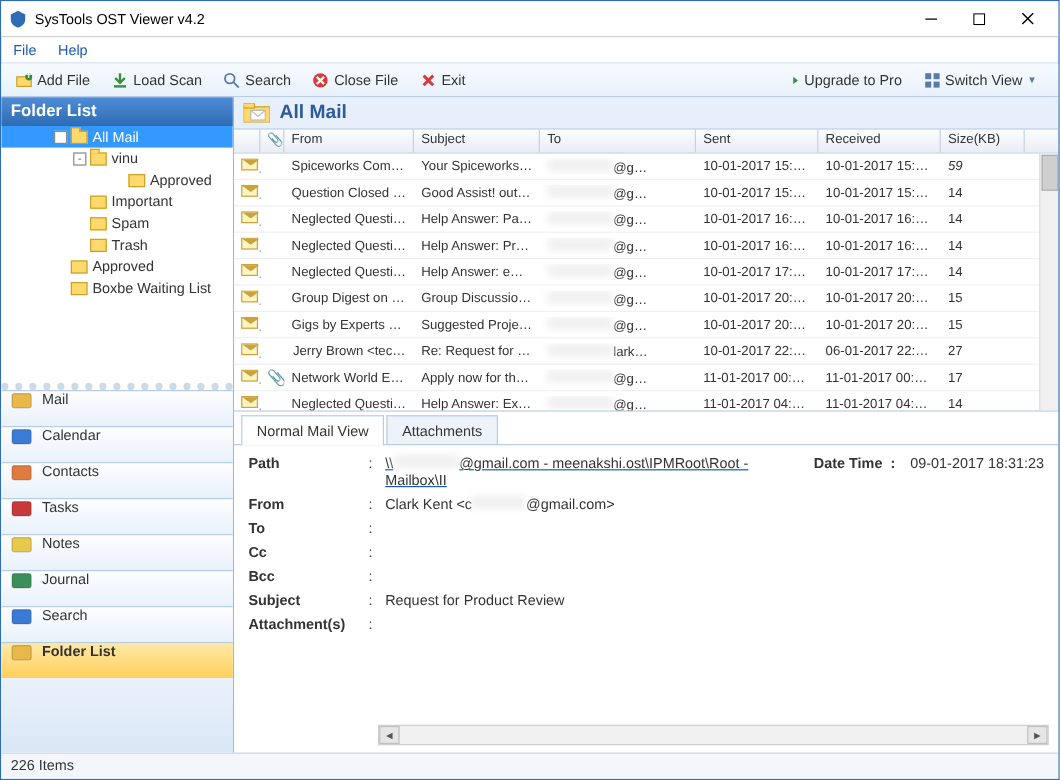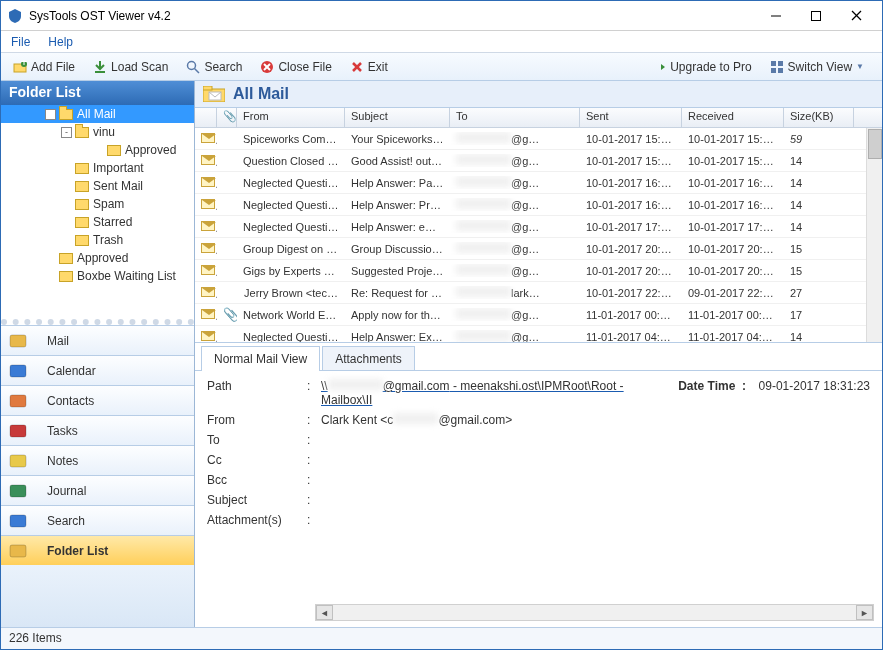--- a/index.html
+++ b/index.html
@@ -20,21 +20,21 @@
 .panel-head{height:24px;background:linear-gradient(#4f8ed6,#2d6bb5);color:#fff;font-weight:bold;font-size:14px;padding:3px 8px;}
 .tree{flex:0 0 220px;overflow:auto;border-bottom:6px dotted #cfd9e6;background:#fff;position:relative;}
 .tree-row{display:flex;align-items:center;height:18px;padding-left:4px;white-space:nowrap;}
 .tree-row.sel{background:#3399ff;color:#fff;}
 .tree-row.sel span{color:#fff;}
 .tree-ind{display:inline-block;}
 .tree-tog{width:11px;height:11px;border:1px solid #888;background:#fff;display:inline-flex;align-items:center;justify-content:center;font-size:9px;line-height:9px;margin-right:3px;color:#555;}
 .fic{width:14px;height:11px;background:#ffd96b;border:1px solid #c8a327;display:inline-block;margin-right:4px;position:relative;}
 .fic.open::before{content:"";position:absolute;left:-1px;top:-4px;width:6px;height:3px;background:#ffd96b;border:1px solid #c8a327;border-bottom:none;}
 .navlist{flex:1;display:flex;flex-direction:column;}
-.navitem{height:30px;display:flex;align-items:center;gap:20px;padding:0 8px;border-top:1px solid #b7cde6;background:linear-gradient(#fdfeff,#e9f1fb);}
+.navitem{height:30px;display:flex;align-items:flex-start;gap:8px;padding:0 8px;border-top:1px solid #b7cde6;background:linear-gradient(#fdfeff,#e9f1fb);}
 .navitem.active{background:linear-gradient(#ffe9a8,#ffcf5a);color:#8a5a00;font-weight:bold;}
 .navitem .nic{width:18px;height:16px;display:inline-block;}
 .navitem:last-of-type{border-bottom:1px solid #b7cde6;}
 .navfill{flex:1;background:linear-gradient(#eaf2fb,#d9e7f6);}
 .right{flex:1;display:flex;flex-direction:column;height:100%;}
 .rhead{height:27px;background:#e7effa;border-bottom:1px solid #b7cde6;display:flex;align-items:center;padding:0 8px;gap:8px;}
 .rhead .ric{width:22px;height:16px;}
 .rhead .rtitle{font-size:16px;font-weight:bold;color:#2d5a9a;}
 .grid{height:235px;overflow:hidden;border-bottom:1px solid #b7cde6;position:relative;}
 .gridhead{height:20px;background:linear-gradient(#fbfcfe,#e9eef5);border-bottom:1px solid #c7d2e0;display:flex;}
@@ -44,21 +44,21 @@
 .gc{padding:0 6px;overflow:hidden;white-space:nowrap;text-overflow:ellipsis;font-size:11px;}
 .env{width:14px;height:10px;background:#fff4c4;border:1px solid #caa33a;display:inline-block;position:relative;}
 .env::after{content:"";position:absolute;left:0;right:0;top:0;border-left:7px solid transparent;border-right:7px solid transparent;border-top:5px solid #caa33a;}
 .clip{color:#666;font-size:13px;}
 .redact{background:#f0f0f0;color:transparent;filter:blur(3px);display:inline-block;height:11px;width:55px;border-radius:2px;}
 .tabs{height:27px;display:flex;align-items:flex-end;padding-left:6px;background:#fff;}
 .tab{padding:5px 12px;border:1px solid #b7cde6;border-bottom:none;background:#eef3fa;margin-right:2px;position:relative;top:1px;}
 .tab.active{background:#fff;z-index:2;}
 .details{flex:1;border-top:1px solid #b7cde6;padding:8px 12px;background:#fff;overflow:hidden;position:relative;}
 .drow{display:flex;margin-bottom:6px;font-size:11px;}
-.dlab{width:100px;font-weight:normal;}
+.dlab{width:100px;font-weight:bold;}
 .dcolon{width:14px;}
 .dval{flex:1;}
 .dval a{color:#1a5bb0;text-decoration:underline;}
 .dtlabel{font-weight:bold;margin-left:auto;padding-right:6px;}
 .hscroll{height:17px;background:#f0f0f0;border:1px solid #d0d0d0;position:absolute;left:120px;right:8px;bottom:6px;display:flex;}
 .hscroll .sbtn{width:17px;background:#e6e6e6;border:1px solid #c0c0c0;display:flex;align-items:center;justify-content:center;font-size:9px;color:#555;}
 .hscroll .track{flex:1;}
 .statusbar{height:22px;border-top:1px solid #b7cde6;background:#f3f7fc;padding:3px 8px;color:#2d5a9a;}
 .vscroll{position:absolute;right:0;top:20px;bottom:0;width:16px;background:#f0f0f0;border-left:1px solid #dcdcdc;}
 .vscroll .thumb{background:#cfcfcf;border:1px solid #aeaeae;width:14px;height:30px;margin:1px auto;}
@@ -181,33 +181,21 @@
         <div class="tree-row">
           <span class="tree-ind" style="width: 56px;"></span>
           <span style="display: inline-block; width: 14px;"></span>
           <span class="fic"></span>
           <span>Important</span>
         </div>
         <div class="tree-row">
           <span class="tree-ind" style="width: 56px;"></span>
           <span style="display: inline-block; width: 14px;"></span>
           <span class="fic"></span>
-          <span>Sent Mail</span>
-        </div>
-        <div class="tree-row">
-          <span class="tree-ind" style="width: 56px;"></span>
-          <span style="display: inline-block; width: 14px;"></span>
-          <span class="fic"></span>
           <span>Spam</span>
-        </div>
-        <div class="tree-row">
-          <span class="tree-ind" style="width: 56px;"></span>
-          <span style="display: inline-block; width: 14px;"></span>
-          <span class="fic"></span>
-          <span>Starred</span>
         </div>
         <div class="tree-row">
           <span class="tree-ind" style="width: 56px;"></span>
           <span style="display: inline-block; width: 14px;"></span>
           <span class="fic"></span>
           <span>Trash</span>
         </div>
         <div class="tree-row">
           <span class="tree-ind" style="width: 40px;"></span>
           <span style="display: inline-block; width: 14px;"></span>
@@ -367,21 +355,21 @@
             <div class="gc" style="width: 102px;">10-01-2017 20:33:…</div>
             <div class="gc" style="width: 70px;">15</div>
           </div>
           <div class="grow">
             <div class="gc" style="width: 22px;"><span class="env"></span></div>
             <div class="gc" style="width: 20px;"></div>
             <div class="gc" style="width: 108px; text-align: center;">Jerry Brown &lt;tec…</div>
             <div class="gc" style="width: 105px;">Re: Request for …</div>
             <div class="gc" style="width: 130px;"><span class="redact"></span>lark…</div>
             <div class="gc" style="width: 102px;">10-01-2017 22:03…</div>
-            <div class="gc" style="width: 102px;">09-01-2017 22:03:…</div>
+            <div class="gc" style="width: 102px;">06-01-2017 22:03:…</div>
             <div class="gc" style="width: 70px;">27</div>
           </div>
           <div class="grow">
             <div class="gc" style="width: 22px;"><span class="env"></span></div>
             <div class="gc" style="width: 20px;"><span class="clip">📎</span></div>
             <div class="gc" style="width: 108px;">Network World E…</div>
             <div class="gc" style="width: 105px;">Apply now for th…</div>
             <div class="gc" style="width: 130px;"><span class="redact"></span>@g…</div>
             <div class="gc" style="width: 102px;">11-01-2017 00:01…</div>
             <div class="gc" style="width: 102px;">11-01-2017 00:13:…</div>
@@ -431,20 +419,21 @@
           <div class="dval"></div>
         </div>
       <div class="drow">
           <div class="dlab">Bcc</div>
           <div class="dcolon">:</div>
           <div class="dval"></div>
         </div>
       <div class="drow">
           <div class="dlab">Subject</div>
           <div class="dcolon">:</div>
+          <div class="dval">Request for Product Review</div>
         </div>
       <div class="drow">
           <div class="dlab">Attachment(s)</div>
           <div class="dcolon">:</div>
           <div class="dval"></div>
         </div>
       <div class="hscroll">
           <div class="sbtn">◄</div>
           <div class="track"></div>
           <div class="sbtn">►</div>

